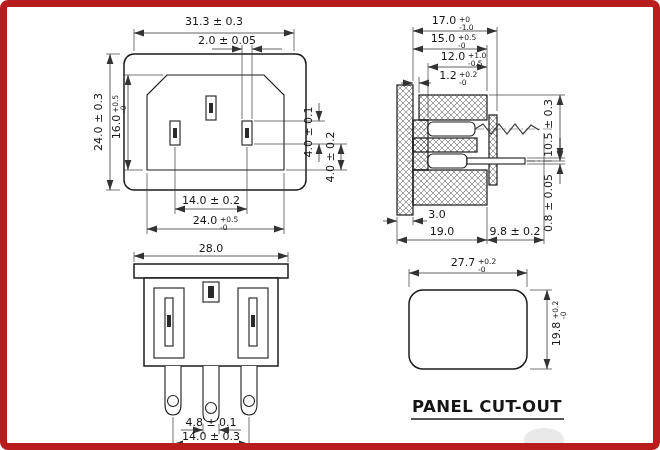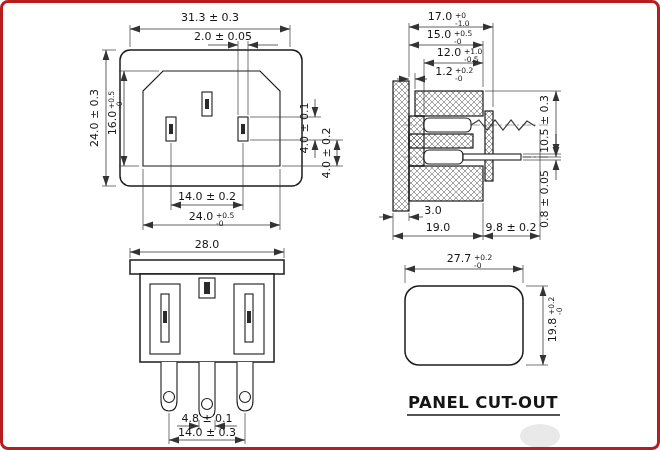--- a/index.html
+++ b/index.html
@@ -1,16 +1,16 @@
 <!DOCTYPE html>
 <html><head>
 <meta charset="utf-8">
 <style>
   html,body{margin:0;padding:0;background:#ffffff}
-  .stage{position:relative;width:660px;height:450px;background:#fff;border:3px solid #b91c1c;
+  .stage{position:relative;width:660px;height:450px;background:#fff;border:7px solid #b91c1c;
          border-radius:8px;box-sizing:border-box;overflow:hidden;
          font-family:"DejaVu Sans", sans-serif}
   svg{display:block}
   .outline{fill:#fff;stroke:#1c1c1c;stroke-width:1.5}
   .thin{fill:#fff;stroke:#1c1c1c;stroke-width:1.1}
   .solid{fill:#2a2a2a;stroke:none}
   .hatch{fill:url(#xh);stroke:#1c1c1c;stroke-width:1.2}
   .dim{stroke:#3a3a3a;stroke-width:0.8;fill:none}
   .ext{stroke:#3a3a3a;stroke-width:0.7;fill:none}
   .cl{stroke:#6a6a6a;stroke-width:0.6;stroke-dasharray:9 3 2 3;fill:none}

